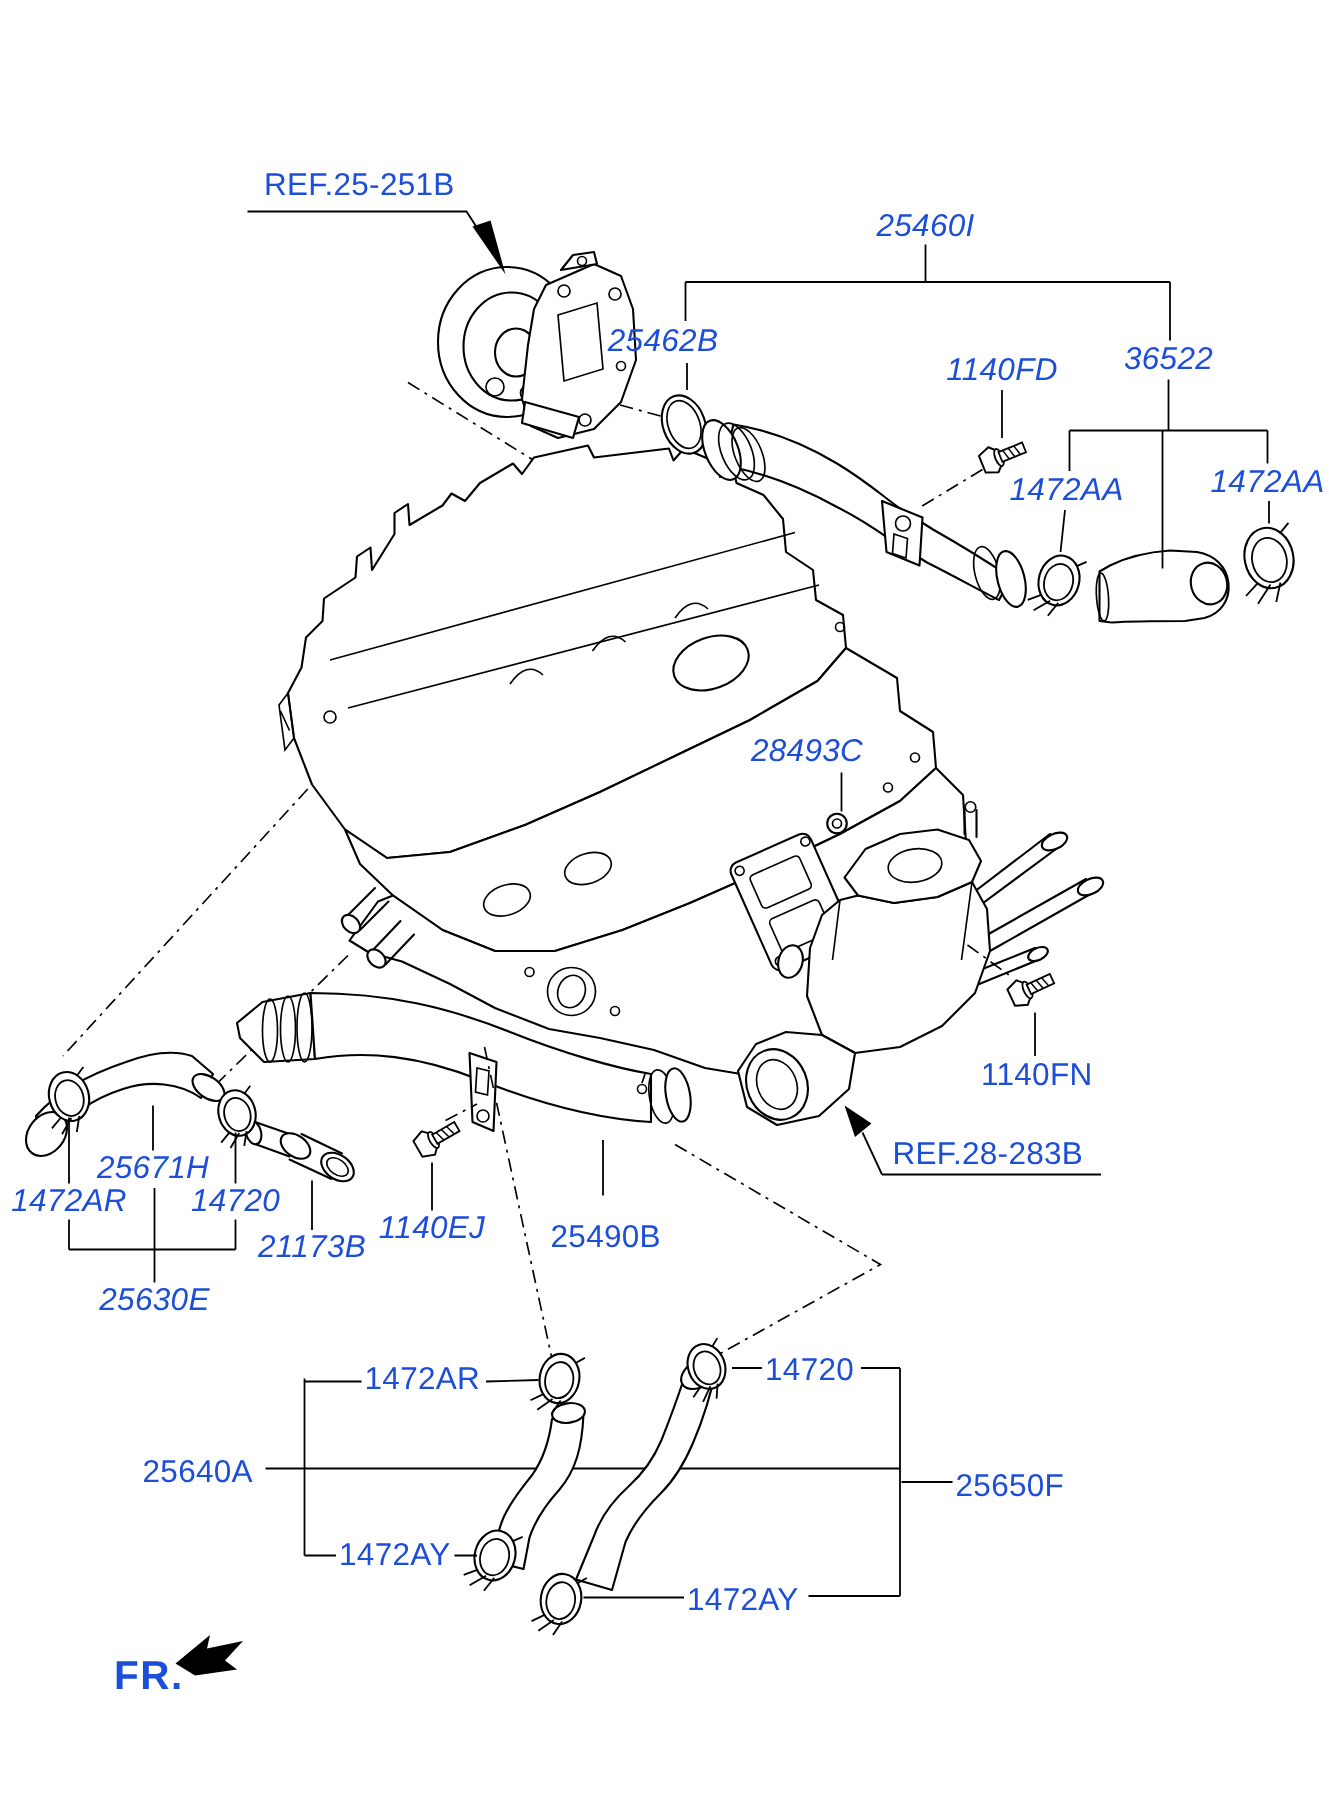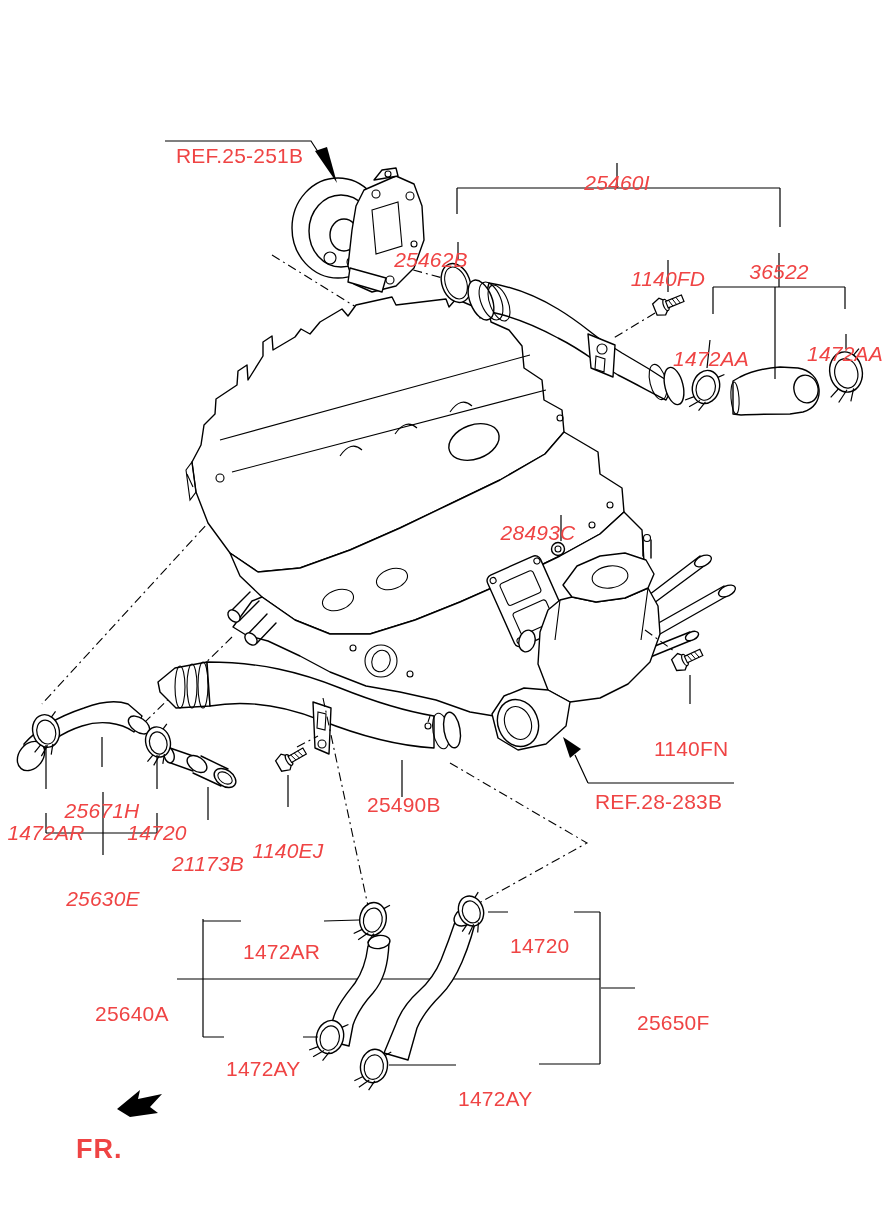--- a/index.html
+++ b/index.html
@@ -1,20 +1,20 @@
 <!DOCTYPE html>
 <html><head>
 <meta charset="utf-8">
 <style>
   html,body{margin:0;padding:0;background:#fff;}
   #stage{position:relative;width:886px;height:1211px;background:#fff;overflow:hidden;
          font-family:"Liberation Sans",sans-serif;}
   #art{position:absolute;left:0;top:0;}
-  .lbl{position:absolute;font-size:21px;color:#ef4444;white-space:nowrap;line-height:22px;
-       font-family:"Liberation Sans",sans-serif;letter-spacing:0.2px;margin-top:32px;}
+  .lbl{position:absolute;font-size:21px;color:#1d4ed8;white-space:nowrap;line-height:22px;
+       font-family:"Liberation Sans",sans-serif;letter-spacing:0.2px;}
   .lbl.center{transform:translateX(-50%);font-style:italic;}
   .fr{font-size:27px;font-weight:bold;letter-spacing:1px;text-align:right;}
   svg *{vector-effect:non-scaling-stroke;}
   .part{fill:#fff;stroke:#000;stroke-width:1.4;stroke-linejoin:round;stroke-linecap:round;}
   .ln{fill:none;stroke:#000;stroke-width:1.4;stroke-linejoin:round;stroke-linecap:round;}
   .thin{fill:none;stroke:#000;stroke-width:1.1;}
   .leader{fill:none;stroke:#000;stroke-width:1.2;}
   .dash{fill:none;stroke:#000;stroke-width:1.1;stroke-dasharray:9 4 2 4;}
   .solid{fill:#000;stroke:none;}
 </style>
@@ -255,34 +255,34 @@
     <path d="M203,921 L241,921 M324,921 L359,920 M488,912 L508,912 M574,912 L600,912 M600,912 L600,1064 M601,988 L635,988 M203,919 L203,1037 M203,1037 L224,1037 M303,1037 L318,1037 M389,1065 L456,1065 M539,1064 L600,1064"></path>
   </g>
 
   <polygon class="solid" points="315,151 337,183 327,147"></polygon>
   <polygon class="solid" points="563,737 581,749 570,758"></polygon>
   <polygon class="solid" points="117,1109 140,1090 138,1099 162,1094 150,1107 158,1113 130,1117"></polygon>
 </svg>
 
   <div class="lbl" style="left:176px;top:113px">REF.25-251B</div>
   <div class="lbl center" style="left:617px;top:140px">25460I</div>
-  <div class="lbl center" style="left:431px;top:217px">25462B</div>
+  <div class="lbl center" style="left:442px;top:217px">25462B</div>
   <div class="lbl center" style="left:668px;top:236px">1140FD</div>
   <div class="lbl center" style="left:779px;top:229px">36522</div>
   <div class="lbl center" style="left:711px;top:316px">1472AA</div>
   <div class="lbl center" style="left:845px;top:311px">1472AA</div>
   <div class="lbl center" style="left:538px;top:490px">28493C</div>
   <div class="lbl" style="left:654px;top:706px">1140FN</div>
   <div class="lbl" style="left:595px;top:759px">REF.28-283B</div>
   <div class="lbl center" style="left:102px;top:768px">25671H</div>
   <div class="lbl center" style="left:46px;top:790px">1472AR</div>
   <div class="lbl center" style="left:157px;top:790px">14720</div>
   <div class="lbl center" style="left:208px;top:821px">21173B</div>
   <div class="lbl center" style="left:288px;top:808px">1140EJ</div>
-  <div class="lbl" style="left:367px;top:762px">25490B</div>
+  <div class="lbl" style="left:367px;top:814px">25490B</div>
   <div class="lbl center" style="left:103px;top:856px">25630E</div>
   <div class="lbl" style="left:243px;top:909px">1472AR</div>
   <div class="lbl" style="left:510px;top:903px">14720</div>
   <div class="lbl" style="left:95px;top:971px">25640A</div>
   <div class="lbl" style="left:637px;top:980px">25650F</div>
   <div class="lbl" style="left:226px;top:1026px">1472AY</div>
   <div class="lbl" style="left:458px;top:1056px">1472AY</div>
   <div class="lbl fr" style="left:76px;top:1106px">FR.</div>
 
 </div>

